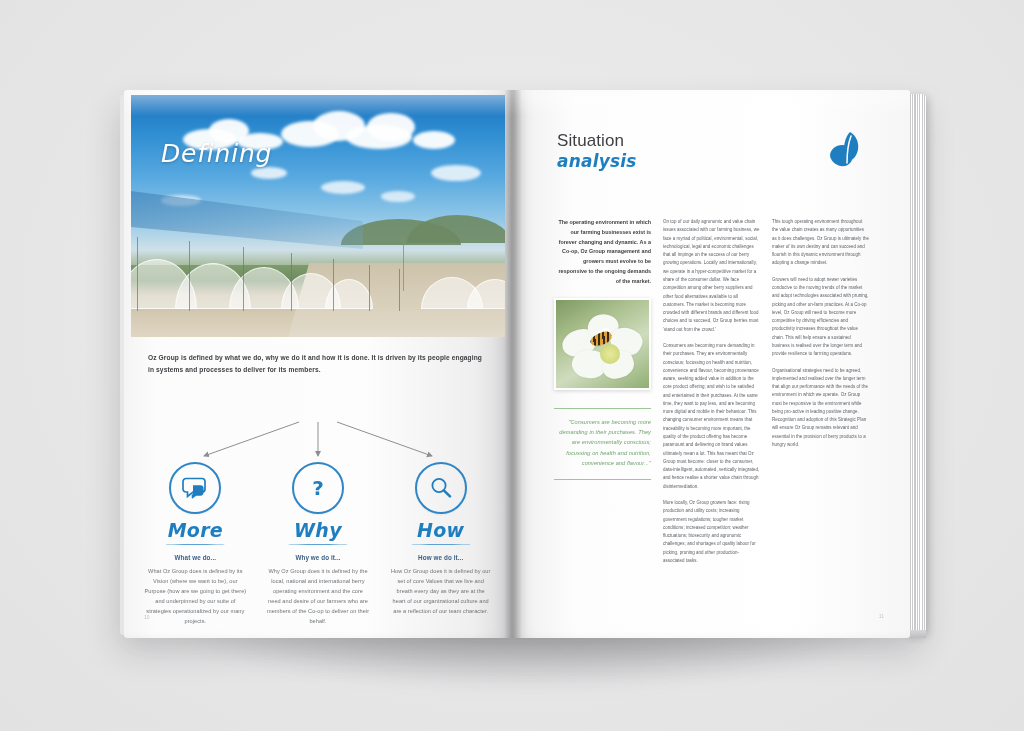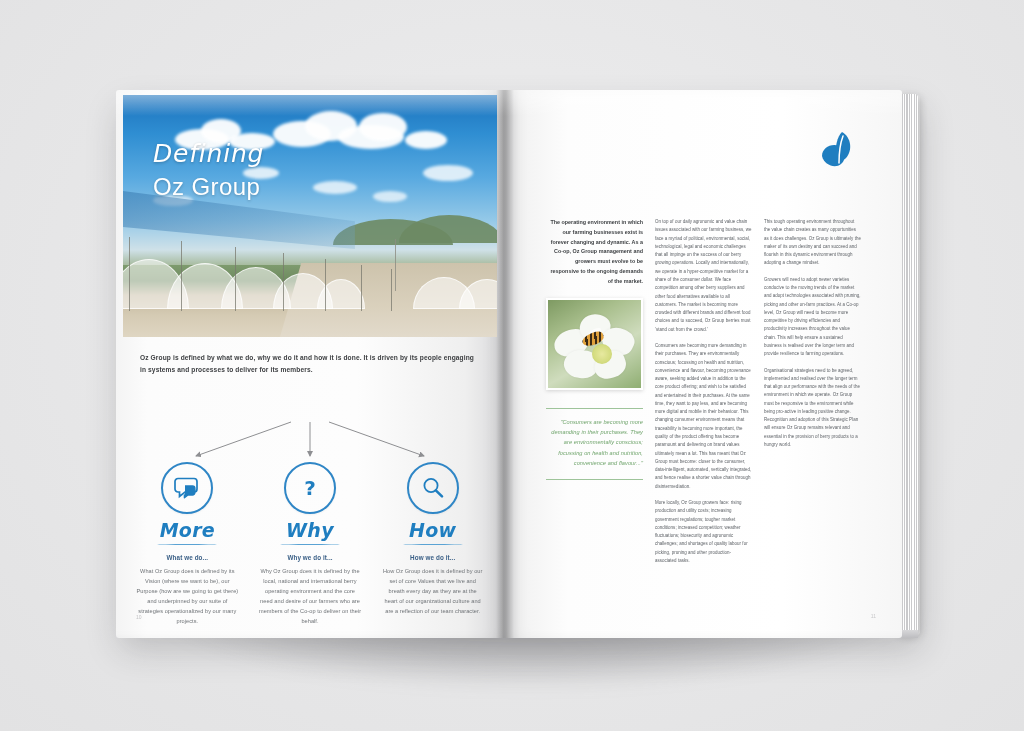--- a/index.html
+++ b/index.html
@@ -19,21 +19,21 @@
     background:radial-gradient(ellipse at 50% 35%, rgba(60,60,64,.42) 0%, rgba(90,90,95,.22) 45%, rgba(150,150,155,0) 72%);
     filter:blur(7px);
   }
   .book-shadow2{
     position:absolute;left:120px;top:95px;width:800px;height:540px;
     box-shadow:0 14px 34px rgba(40,40,45,.22);
     border-radius:3px;pointer-events:none;
   }
 
   
-  .book{position:absolute;left:116px;top:90px;width:786px;height:548px;}
+  .book{position:absolute;left:124px;top:90px;width:786px;height:548px;}
 
   
   .page-edges{
     position:absolute;right:-16px;top:4px;width:20px;height:540px;
     background:repeating-linear-gradient(90deg,#ffffff 0px,#ffffff 1.2px,#c9c9cb 1.2px,#c9c9cb 2.4px);
     border-radius:0 4px 5px 0;
     box-shadow:2px 3px 8px rgba(0,0,0,.20);
     transform:skewY(-0.4deg);
   }
   .page-edges-btm{
@@ -219,21 +219,20 @@
         <div class="pole" style="left:58px;height:70px;"></div>
         <div class="pole" style="left:112px;height:64px;"></div>
         <div class="pole" style="left:160px;height:58px;"></div>
         <div class="pole" style="left:202px;height:52px;"></div>
         <div class="pole" style="left:238px;height:46px;"></div>
         <div class="pole" style="left:268px;height:42px;"></div>
         <div class="pole" style="left:272px;bottom:46px;height:52px;background:rgba(140,140,130,.8);"></div>
 
         <div class="hero-title">
           <div class="script">Defining</div>
-          <div class="plain">Oz Group</div>
         </div>
       </div>
 
       <div class="lead">Oz Group is defined by what we do, why we do it and how it is done. It is driven by its people engaging in systems and processes to deliver for its members.</div>
 
 
       <svg class="arrows" viewBox="0 0 388 46">
         <defs>
           <marker id="ah" markerWidth="7" markerHeight="7" refX="5" refY="3" orient="auto">
             <path d="M0,0 L6,3 L0,6 z" fill="#8e8f92"></path>
@@ -285,20 +284,24 @@
         </div>
 
       </div>
 
       <div class="pgnum-l">10</div>
     </div>
 
     <div class="page page-right">
       <div class="curve-top"></div>
 
+      <div class="r-title">
+        <div class="t1">Situation</div>
+        <div class="t2">analysis</div>
+      </div>
 
       <svg class="leaf-logo" viewBox="0 0 40 44">
         <path d="M22,2 C31,7 33,20 26,28 C22,32 17,30 16,25 C15,17 17,7 22,2 z" fill="#1f7ec0"></path>
         <path d="M2,26 C2,18 11,13 19,16 C26,19 27,29 21,34 C15,39 4,35 2,26 z" fill="#1f7ec0"></path>
         <path d="M23,6 C20,14 19,24 19,33" fill="none" stroke="#ffffff" stroke-width="1.5" stroke-linecap="round"></path>
       </svg>
 
       <div class="r-grid">
 
         <div class="rc">

